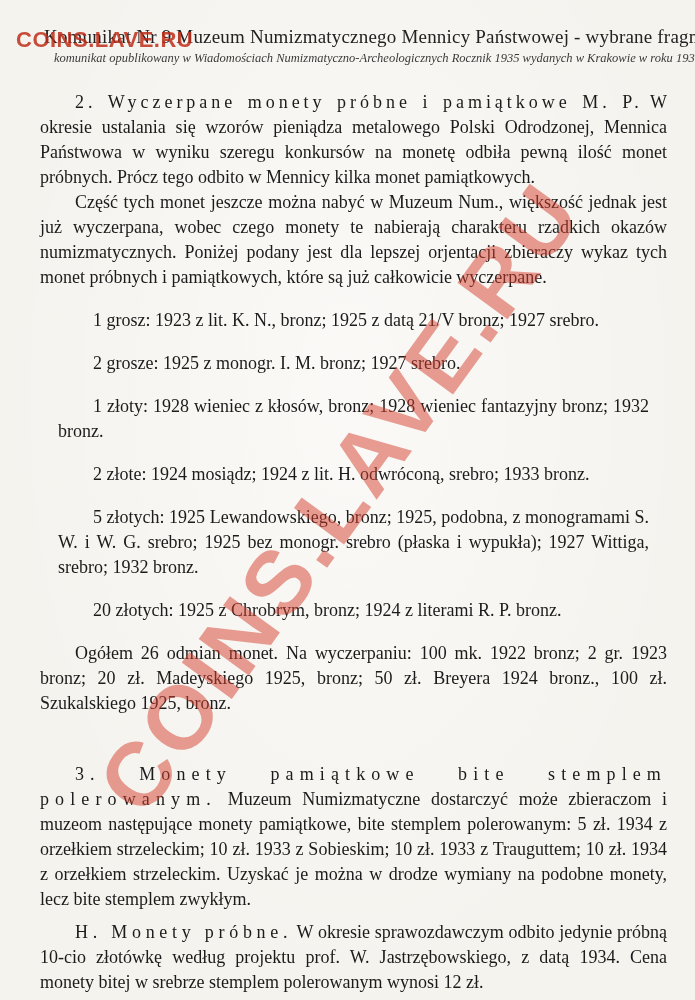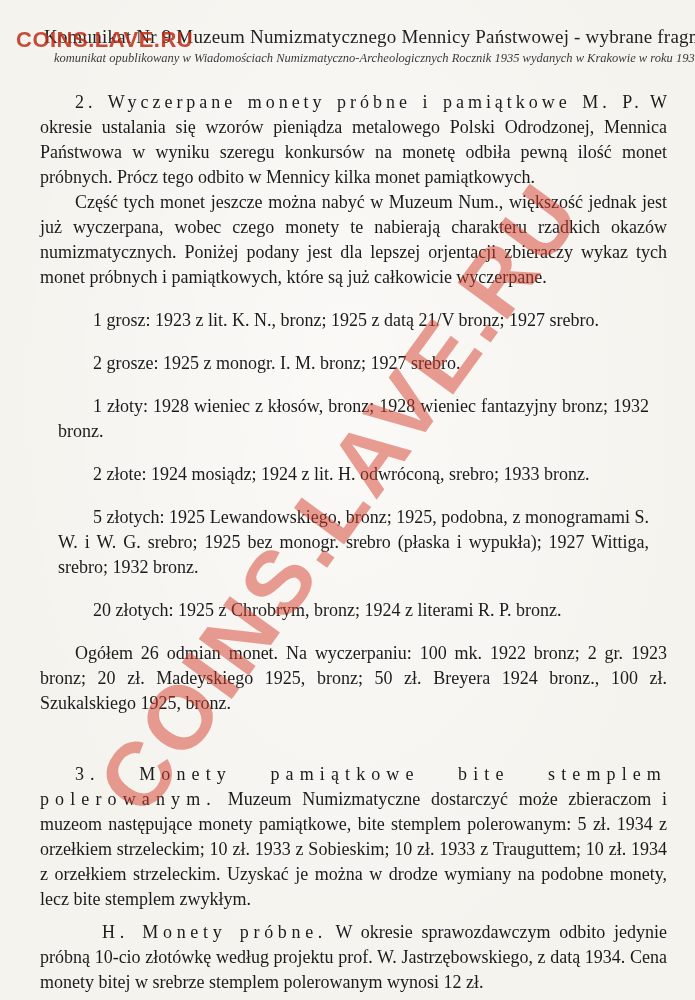--- a/index.html
+++ b/index.html
@@ -29,21 +29,21 @@
   }
   
   .content{
     padding:24px 28px 0 40px;
     font-size:18px;line-height:25px;font-weight:400;
     text-align:justify;
   }
   .content p{margin:0;text-indent:35px;}
   .lead{letter-spacing:.22em;}
   .lead-s3{letter-spacing:.34em;}
-  .lead-sH{letter-spacing:.26em;margin-left:27px;}
+  .lead-sH{letter-spacing:.26em;}
   .coin-list p{margin:18px;}
   .marked{position:relative;}
   .margin-marker{
     position:absolute;left:-37px;bottom:4px;
     width:31px;height:9px;background:#e41f1a;border-radius:2px;
     display:block;
   }
   .gap-lg{height:46px;}
   .gap-sm{height:8px;}
   

